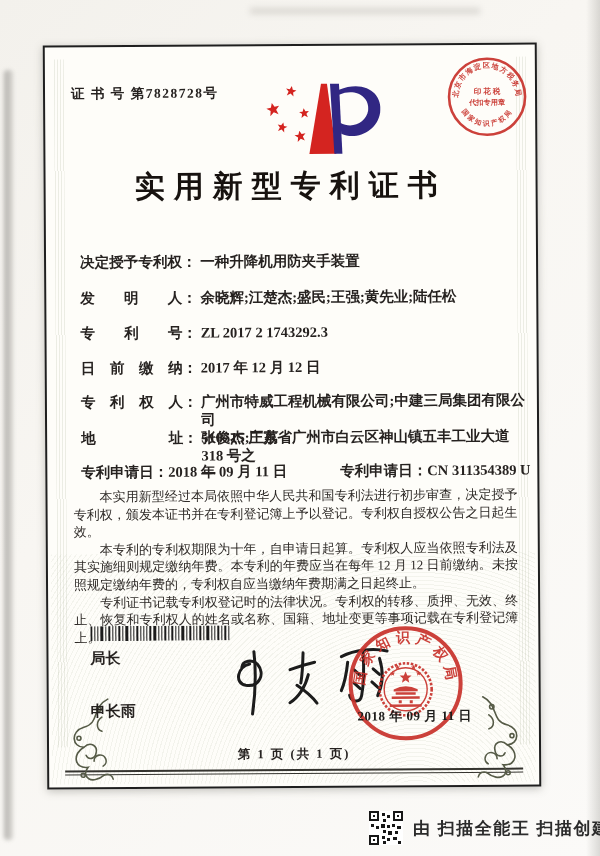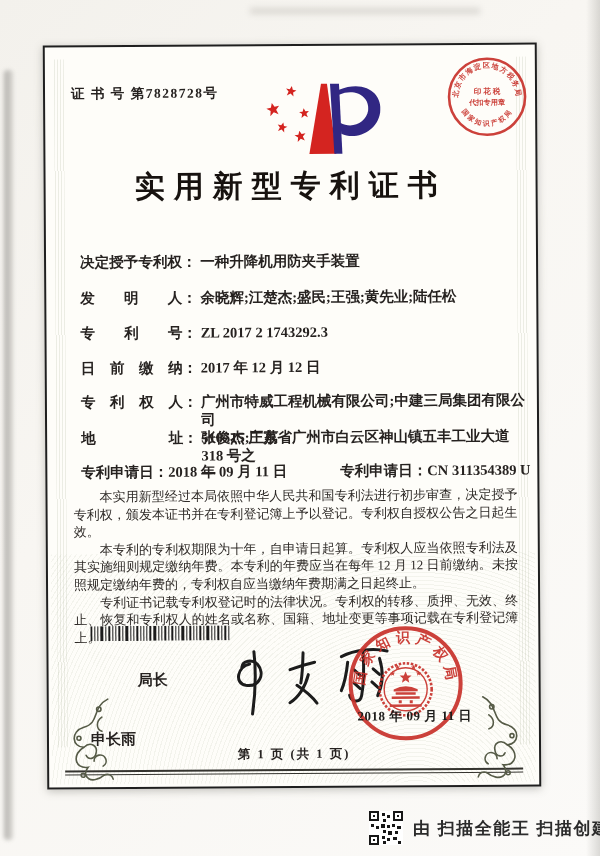--- a/index.html
+++ b/index.html
@@ -44,22 +44,22 @@
   .row-colon{display:inline-block;vertical-align:top;}
   .row-value{display:inline-block;vertical-align:top;white-space:normal;width:330px;}
   .row-value .v2{display:block;}
   .grant-pair{position:absolute;font-size:14.5px;font-weight:700;white-space:nowrap;}
   
   .paras{position:absolute;left:26px;top:441px;width:444px;font-size:13px;line-height:17.6px;
     font-weight:500;color:#2e2a27;text-align:justify;}
   .paras p{margin:0;text-indent:2em;}
   
   .barcode{position:absolute;left:42px;top:579px;}
-  .signer-title{position:absolute;left:42px;top:624px;font-size:15px;font-weight:700;margin-left:47px;}
-  .signer-name{position:absolute;left:42px;top:655px;font-size:15px;font-weight:700;margin-top:28px;}
+  .signer-title{position:absolute;left:42px;top:602px;font-size:15px;font-weight:700;}
+  .signer-name{position:absolute;left:42px;top:655px;font-size:15px;font-weight:700;}
   .signature{position:absolute;left:168px;top:596px;}
   .big-seal{position:absolute;left:297px;top:578px;opacity:.92;}
   .seal-date{position:absolute;left:300px;top:662px;width:132px;text-align:center;
     font-size:13px;font-weight:700;color:#1d1c1a;letter-spacing:.5px;}
   .page-footer{position:absolute;left:0;top:700px;width:100%;text-align:center;font-size:12.5px;font-weight:600;letter-spacing:2px;}
   
   .watermark{position:absolute;left:369px;top:811px;display:flex;align-items:center;gap:10px;}
   .wm-text{font-family:"Liberation Sans","DejaVu Sans",sans-serif;font-size:17px;font-weight:700;
     color:#2b2b2b;letter-spacing:1.5px;white-space:nowrap;}
 </style>

